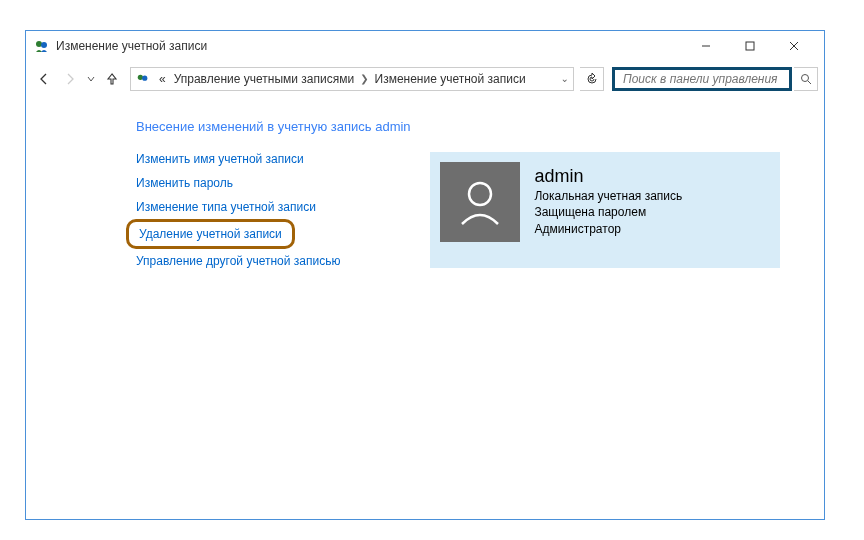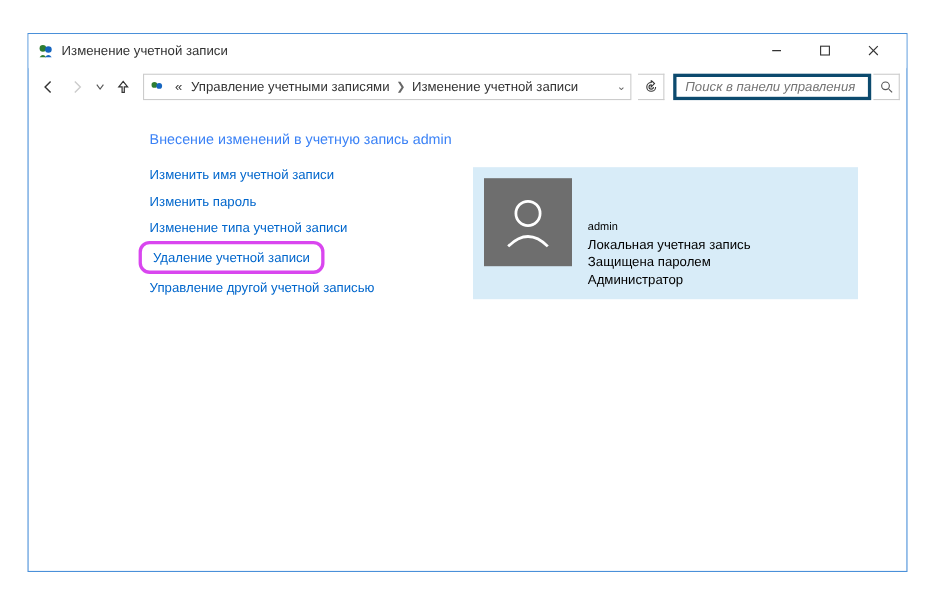--- a/index.html
+++ b/index.html
@@ -111,29 +111,30 @@
     color: #3b82f6;
     font-size: 13px;
     font-weight: 400;
     margin-bottom: 18px;
   }
   .main-row { display: flex; gap: 90px; }
   .links-col {
     display: flex; flex-direction: column;
     gap: 10px;
     align-items: flex-start;
+    justify-content: center;
   }
   .link {
     color: #0066cc;
     font-size: 12px;
     cursor: pointer;
     white-space: nowrap;
   }
   .link.highlighted {
-    border: 3px solid #d946ef;
+    border: 3px solid #a16207;
     border-radius: 10px;
     padding: 5px 10px;
     margin: -5px -10px;
   }
 
   .account-card {
     background: #d8ecf8;
     padding: 10px;
     display: flex;
     gap: 14px;
@@ -145,21 +146,21 @@
     background: #6e6e6e;
     display: flex; align-items: center; justify-content: center;
   }
   .account-info {
     display: flex; flex-direction: column;
     font-size: 12px;
     color: #000;
     line-height: 1.35;
     padding-top: 2px;
   }
-  .account-name { font-size: 10px; margin-top: 36px; }
+  .account-name { font-size: 18px; }
 </style>
 </head>
 <body>
 
 <div class="outer-border">
 
   <div class="titlebar">
     <span class="titlebar-icon">
       <svg width="16" height="16" viewBox="0 0 16 16">
         <circle cx="5" cy="6" r="3" fill="#2e7d32"></circle>

